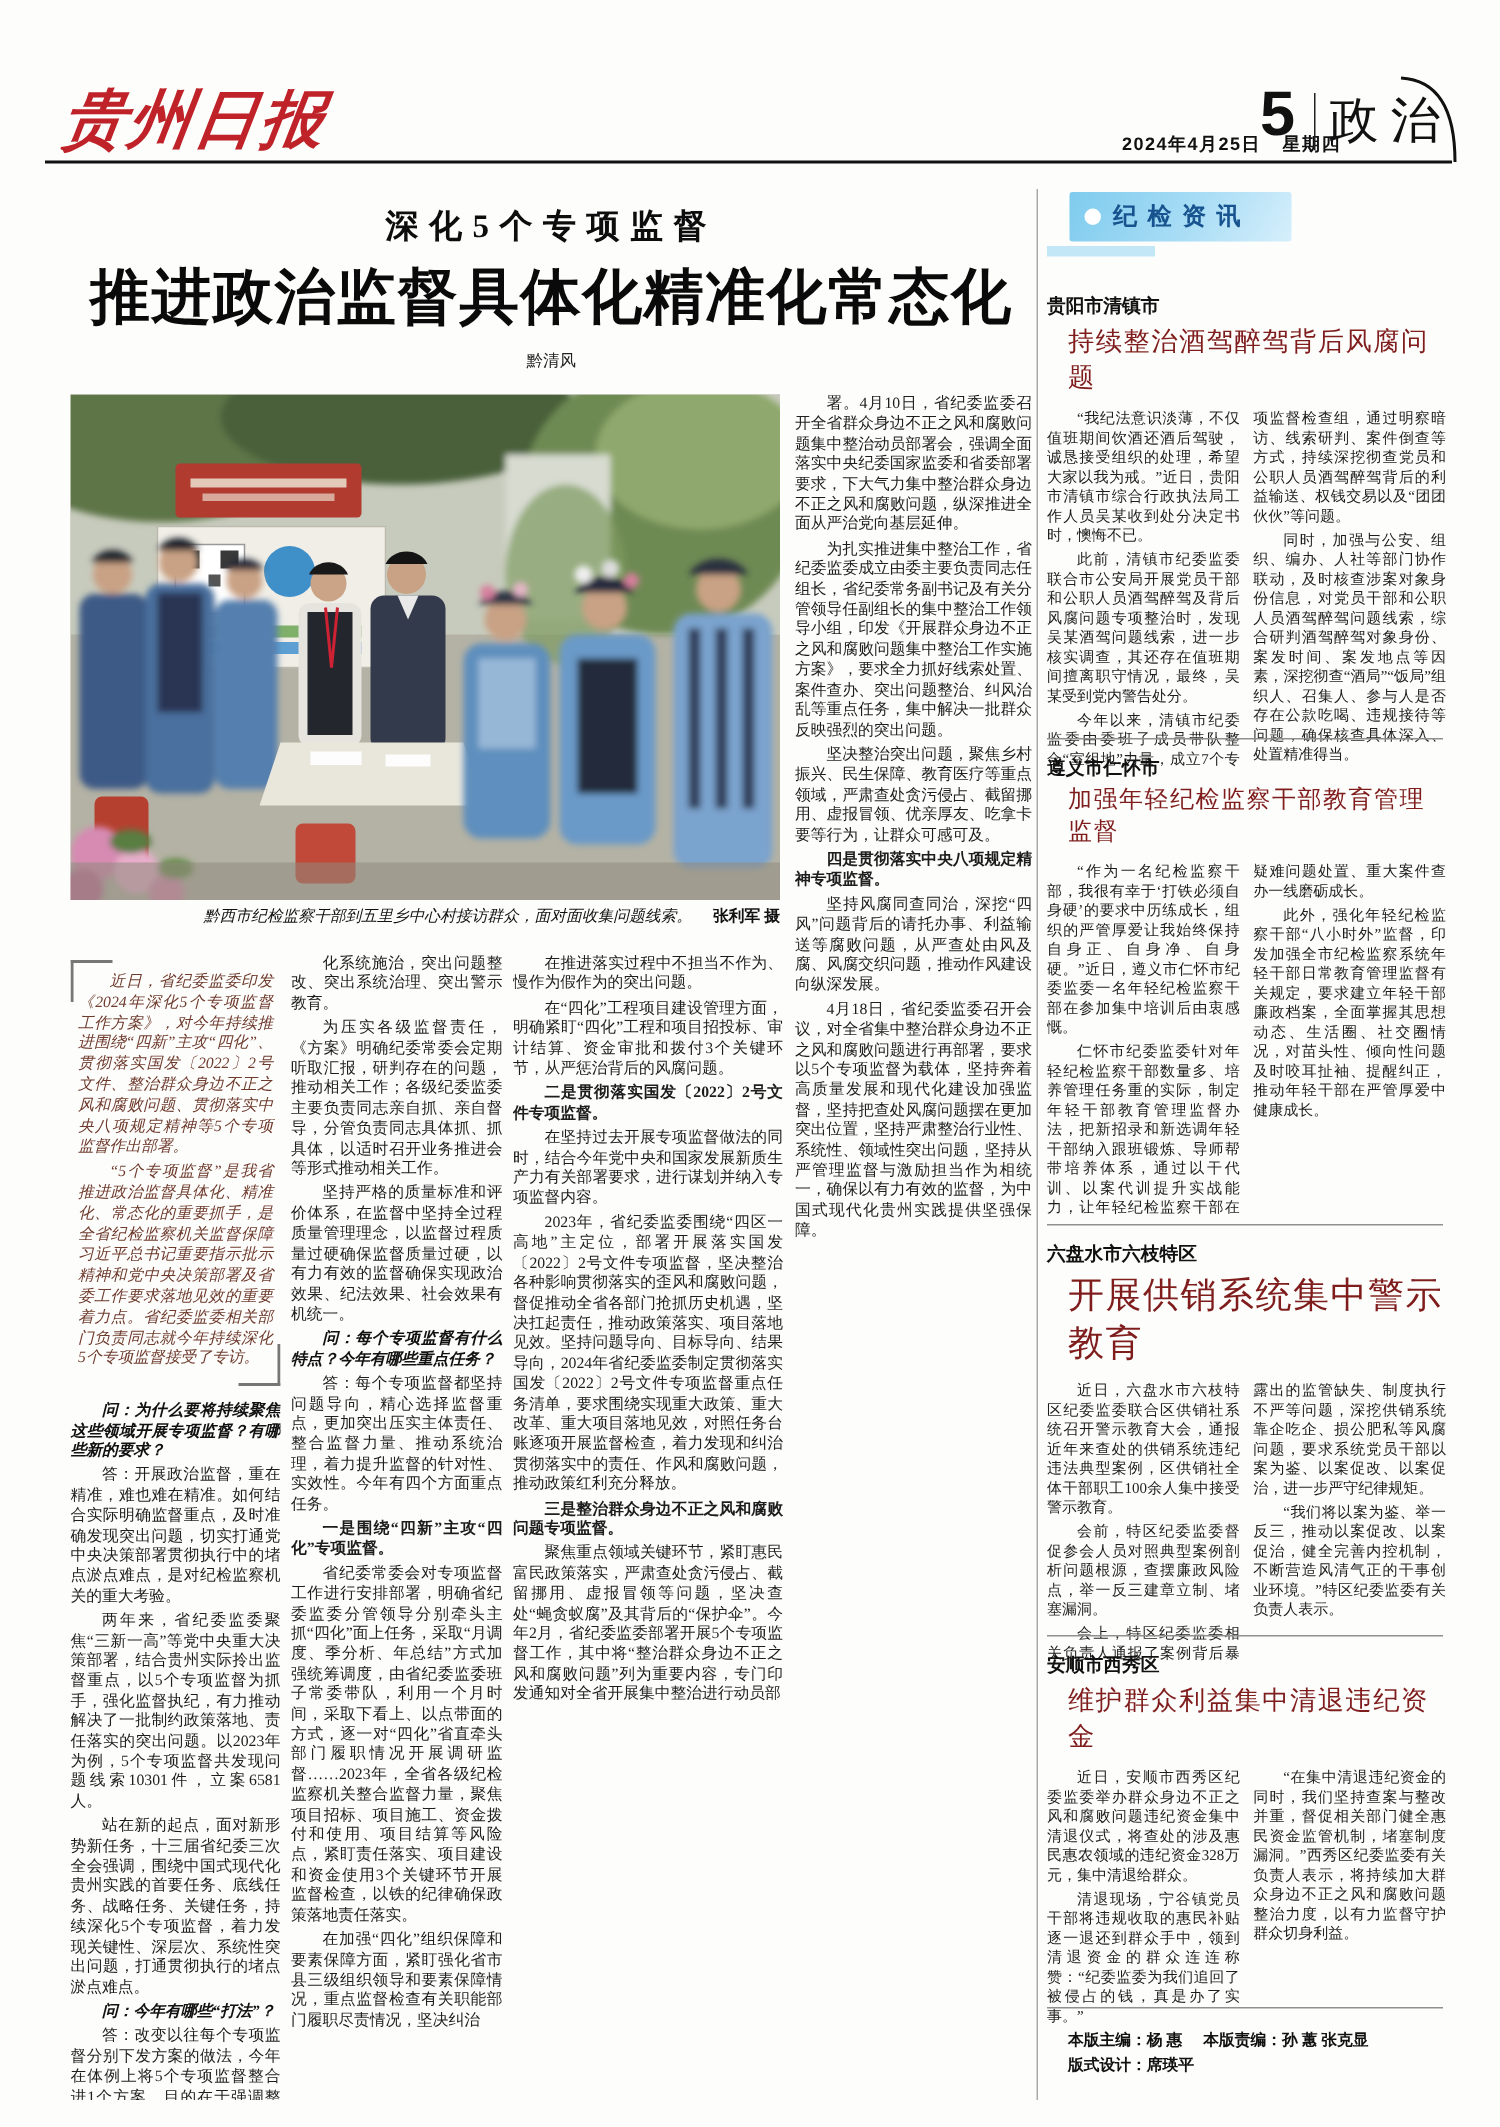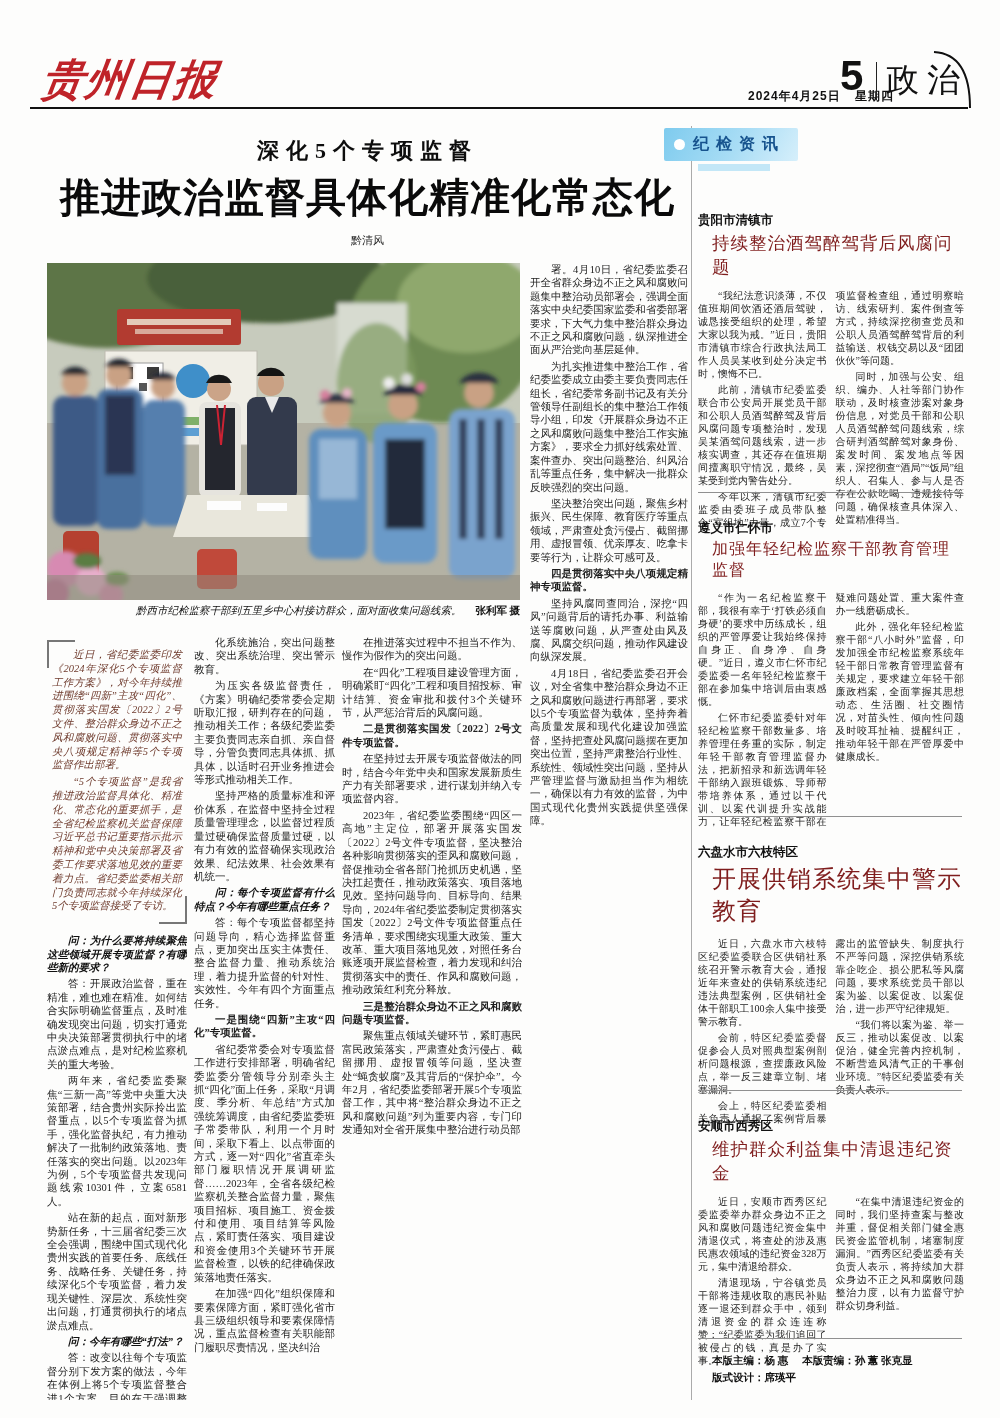--- a/index.html
+++ b/index.html
@@ -37,29 +37,29 @@
   .sub{font-weight:bold;}
   .introbox{position:relative;margin:4px 0 10px;padding:8px 5px;font-style:italic;color:#6e3a2c;
             line-height:13.8px;font-size:10.5px;}
   .introbox:before{content:"";position:absolute;left:0;top:0;width:26px;height:26px;
                    border-left:2px solid #777;border-top:2px solid #777;}
   .introbox:after{content:"";position:absolute;right:0;bottom:0;width:26px;height:26px;
                   border-right:2px solid #777;border-bottom:2px solid #777;}
   .introbox .para{color:#6e3a2c;}
   
   .v-divider{position:absolute;left:691px;top:126px;width:1px;height:1274px;background:#aaa;}
-  .sb-label{position:absolute;left:664px;top:128px;width:134px;height:33px;
+  .sb-label{position:absolute;left:713px;top:128px;width:148px;height:33px;
             background:linear-gradient(120deg,#7ecbee 0%,#a9ddf5 55%,#d6effb 100%);
             display:flex;align-items:center;border-radius:2px;}
   .sb-label .dot{width:11px;height:11px;border-radius:50%;background:#fff;margin:0 8px 0 10px;}
   .sb-label .txt{font-size:16px;font-weight:bold;letter-spacing:7px;color:#17538e;
                  font-family:"Liberation Sans",sans-serif;}
   .sb-strip{position:absolute;left:698px;top:164px;width:72px;height:7px;background:#c3e7f7;}
   .sb-art{position:absolute;left:698px;width:266px;}
-  .sb-dateline{font-size:12.5px;font-weight:bold;color:#111;margin:16px 0 2px;}
+  .sb-dateline{font-size:12.5px;font-weight:bold;color:#111;margin:0 0 2px;}
   .sb-title{font-weight:normal;color:#7f1d1d;margin:0 0 10px;padding-left:14px;letter-spacing:1px;}
   .sb-body{column-count:2;column-gap:9px;column-fill:auto;font-size:10px;line-height:13px;
            text-align:justify;overflow:hidden;color:#1d1d1d;}
   .sb-div{position:absolute;left:698px;width:264px;height:1px;background:#909090;}
   .credits{position:absolute;left:712px;top:1352px;width:250px;font-size:10.5px;line-height:17px;
            color:#111;font-weight:bold;}
   .credits span{margin-right:14px;}
 </style>
 </head>
 <body>

